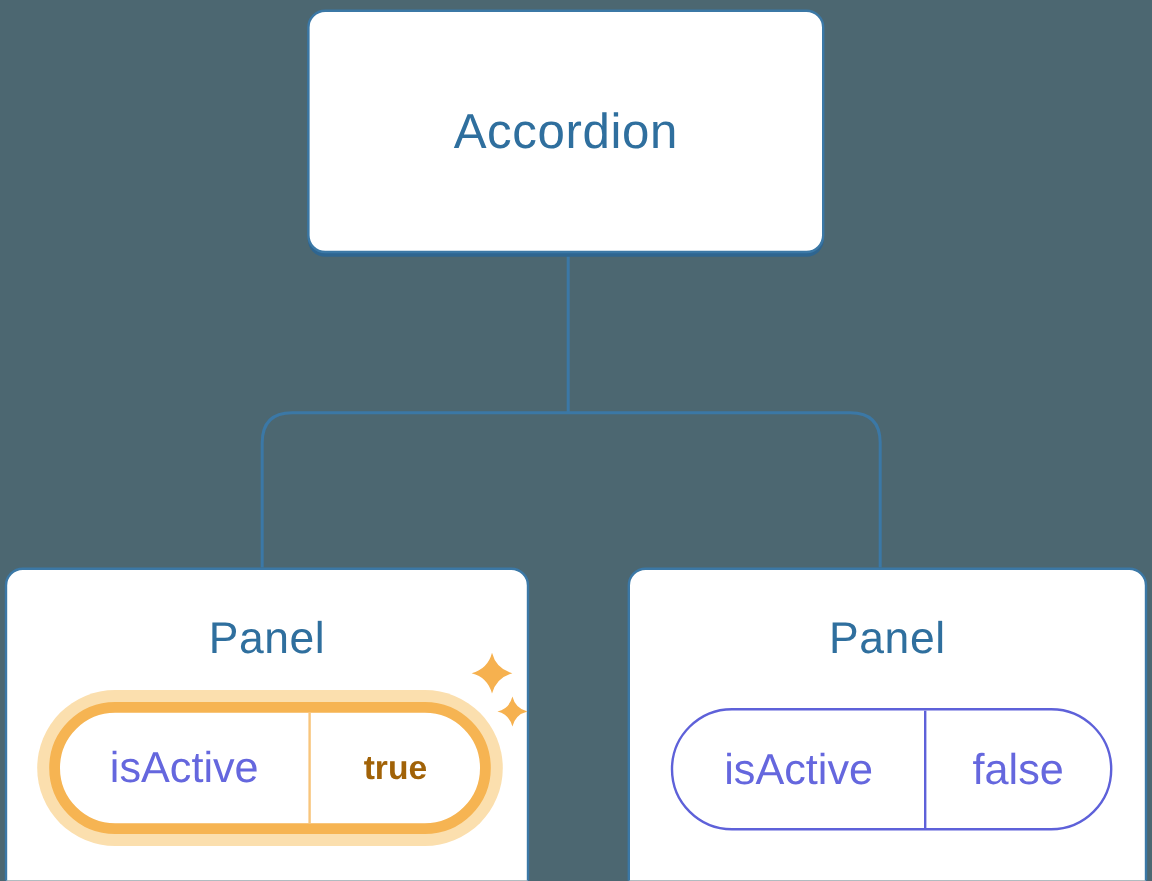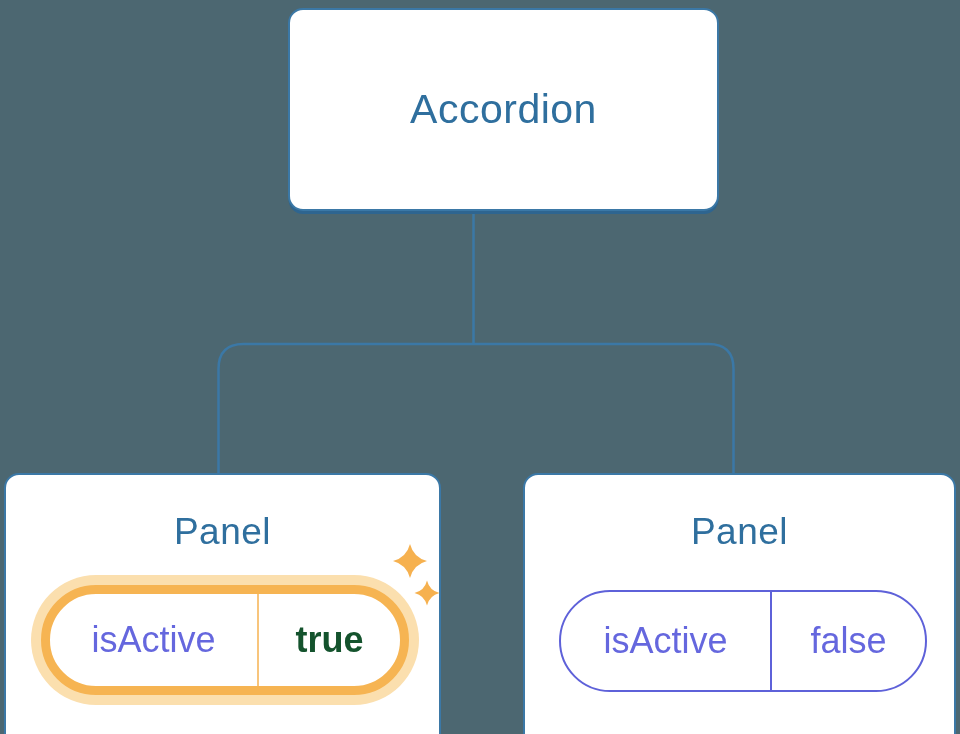--- a/index.html
+++ b/index.html
@@ -34,21 +34,20 @@
   }
 
   .root-node {
     left: 256px;
     top: 8px;
     width: 431px;
     height: 203px;
     display: flex;
     align-items: center;
     justify-content: center;
-    margin-left: 32px;
   }
   .root-label {
     color: #2f6f9e;
     font-size: 41px;
     font-weight: 500;
     letter-spacing: 0.5px;
   }
 
   .panel-node {
     top: 473px;
@@ -103,22 +102,22 @@
   }
   .pill-active .divider {
     flex: 0 0 2px;
     background: #f8c57c;
   }
   .pill-active .cell-value {
     flex: 1 1 auto;
     display: flex;
     align-items: center;
     justify-content: center;
-    color: #14532d;
-    font-size: 36px;
+    color: #a16207;
+    font-size: 28px;
     font-weight: 700;
   }
 
   
   .pill-inactive {
     position: absolute;
     left: 34px;
     top: 115px;
     width: 368px;
     height: 102px;

